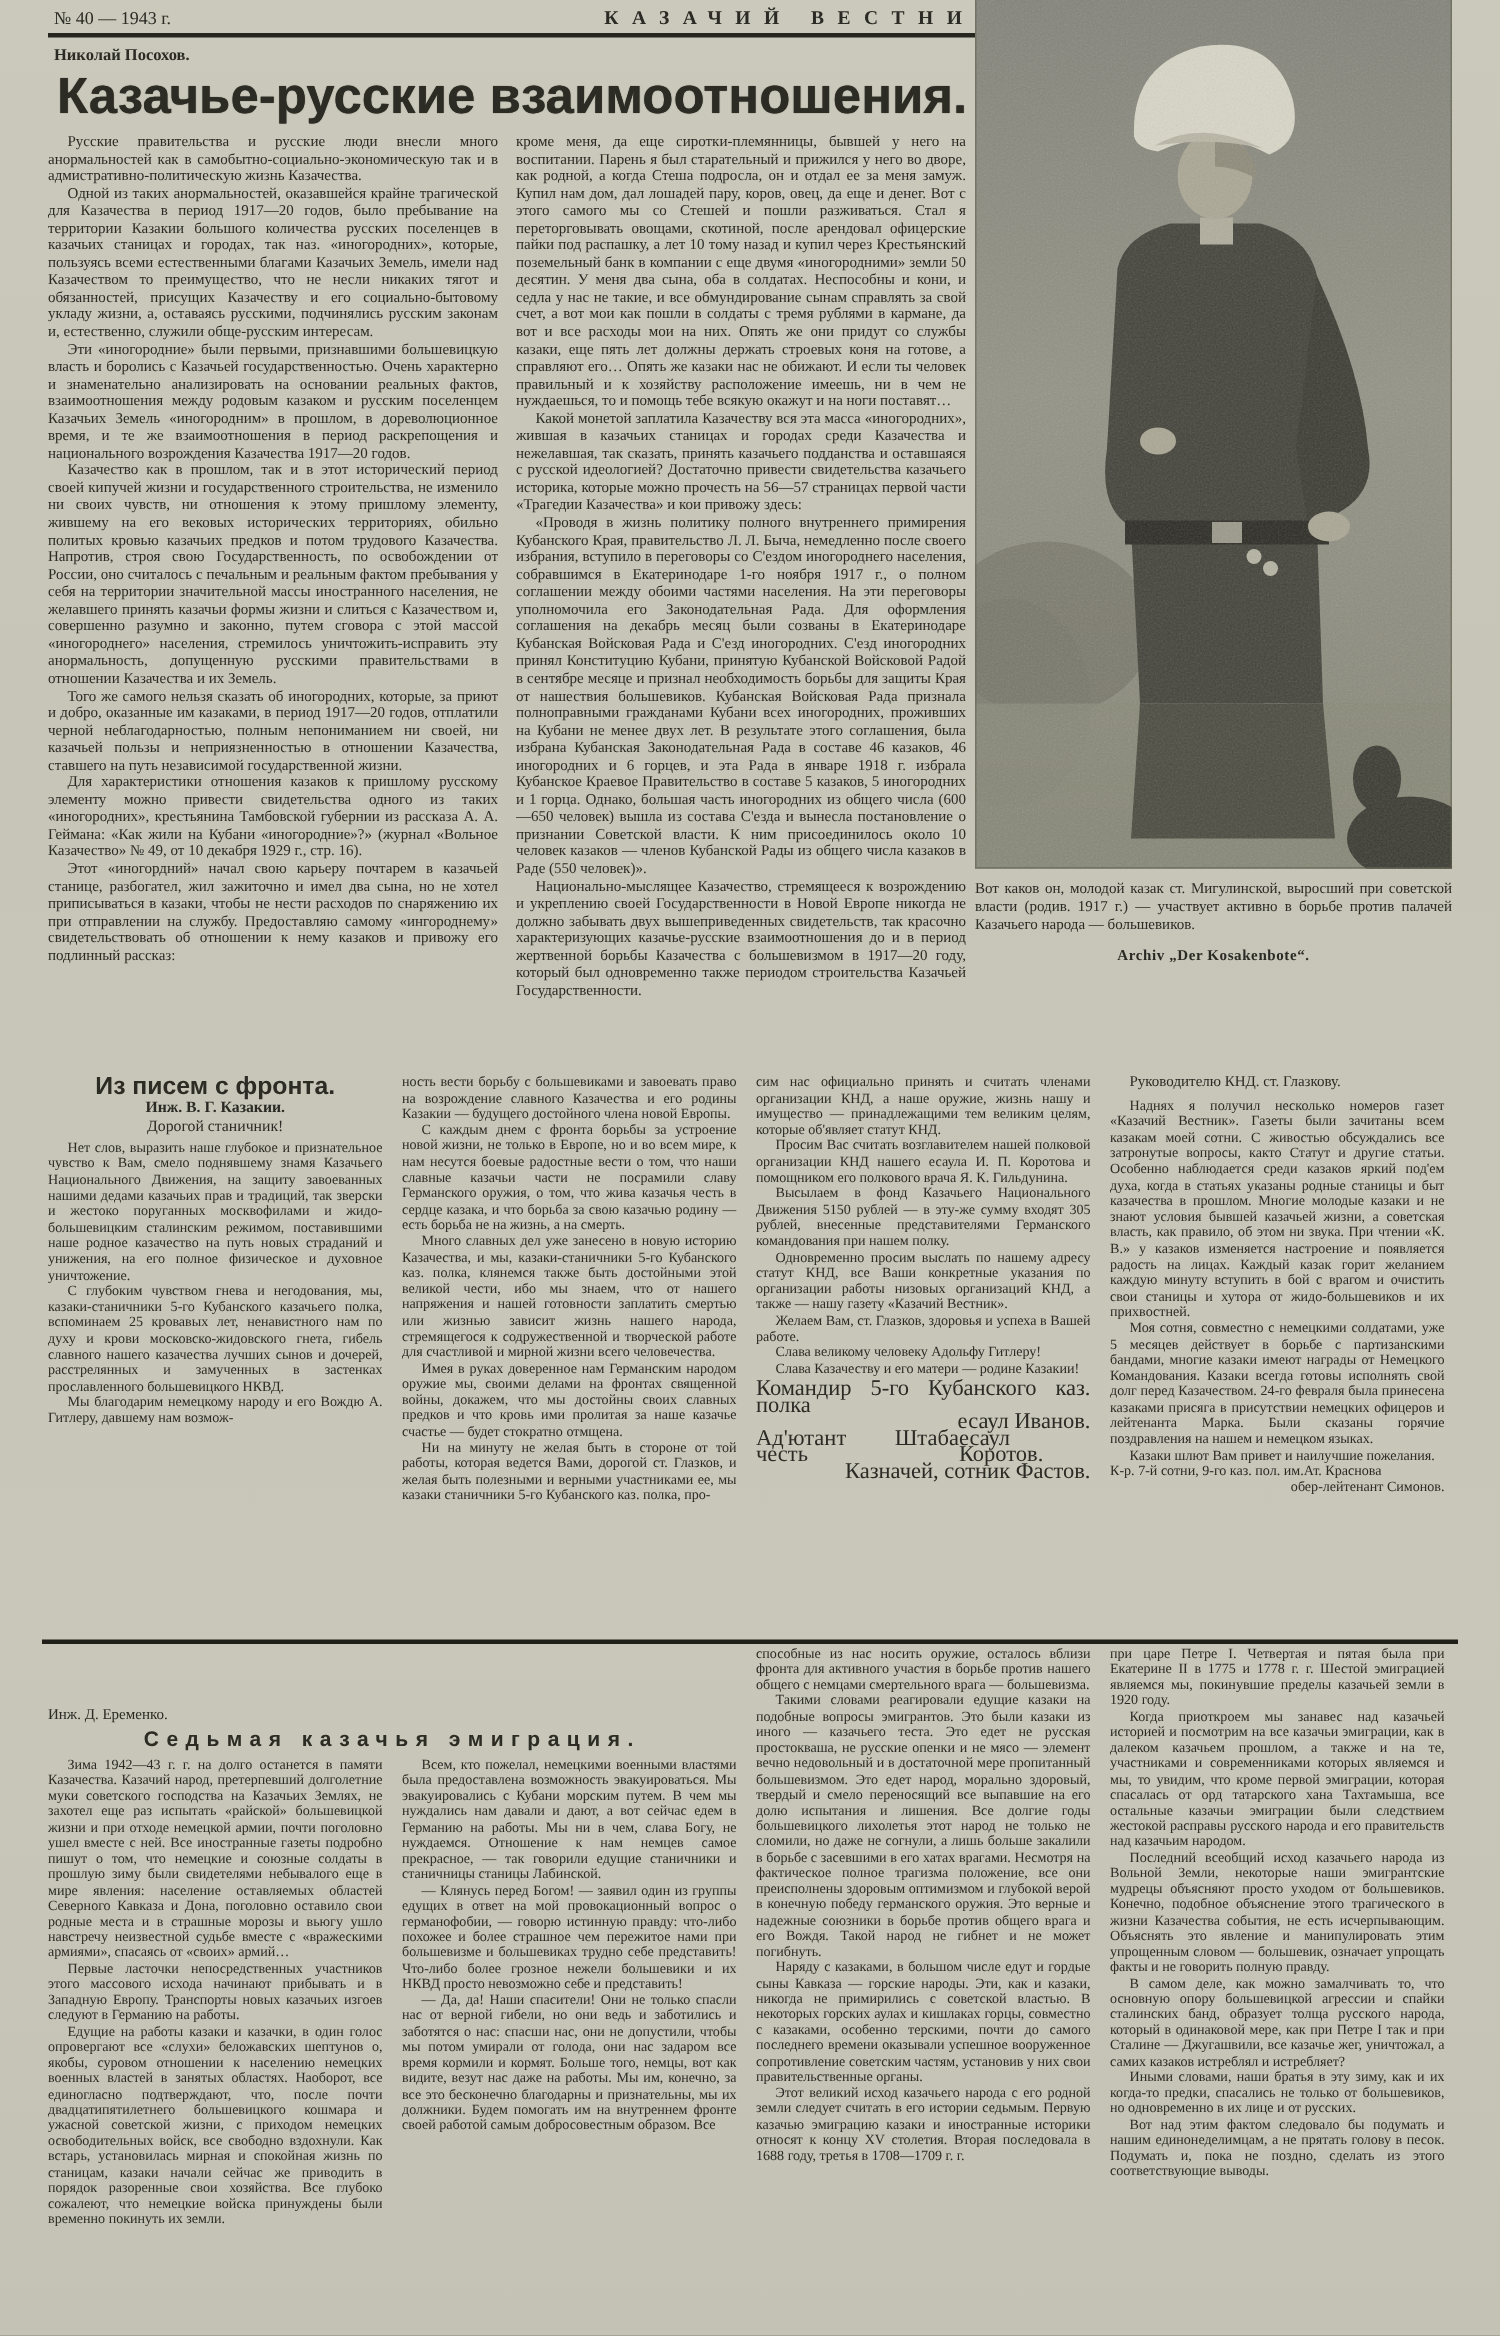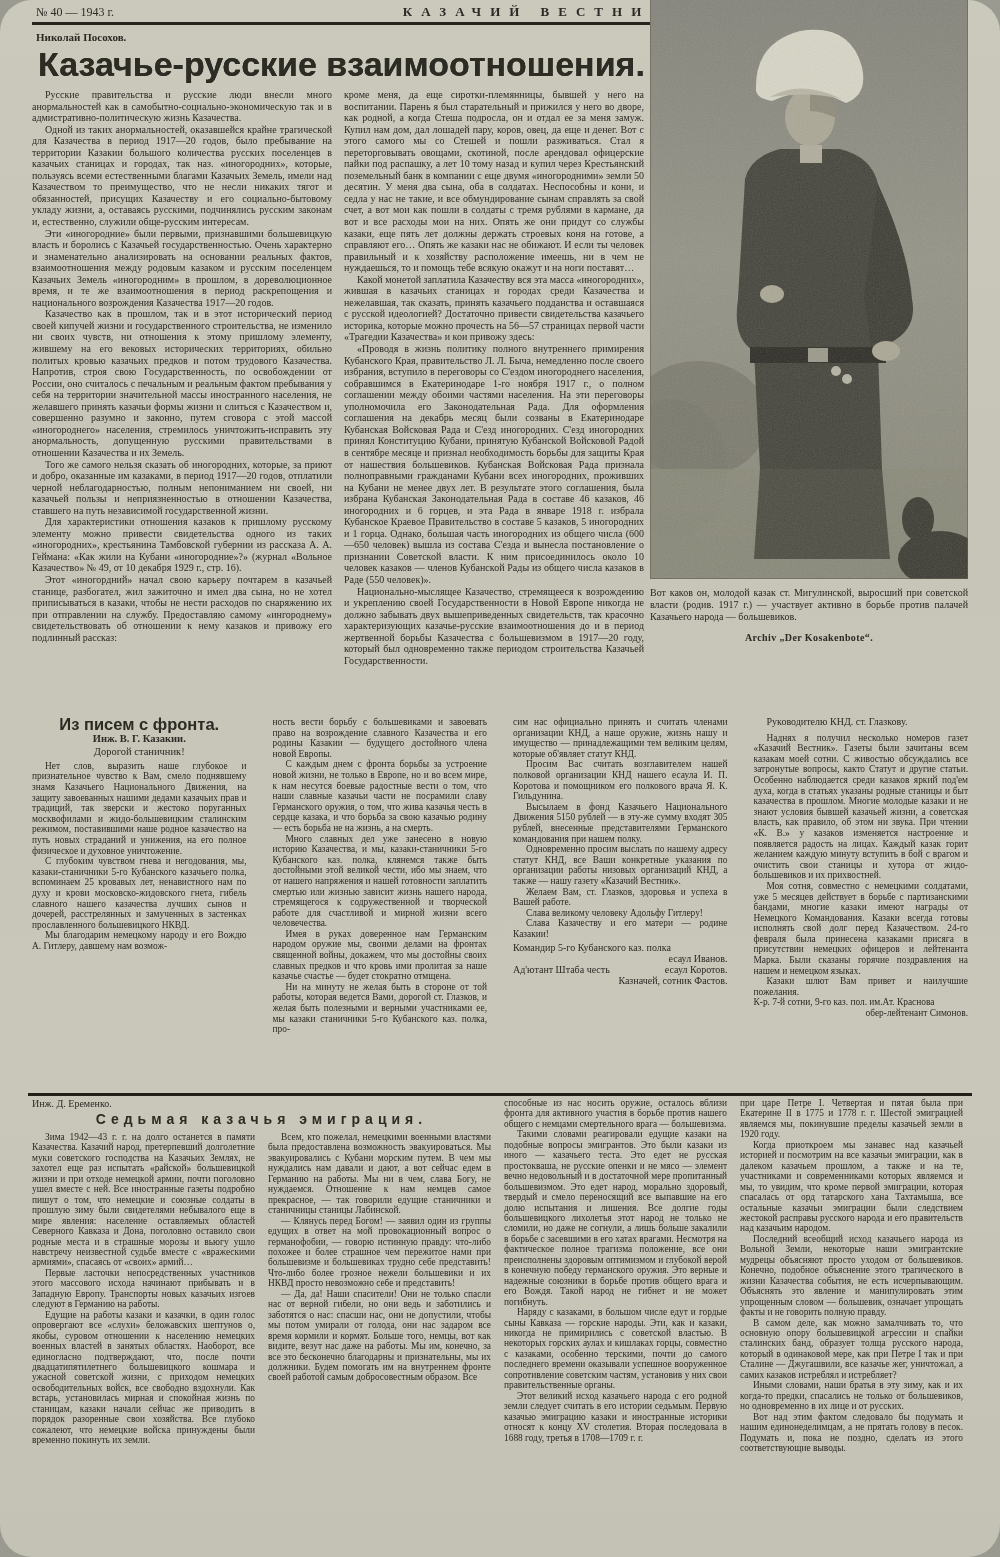--- a/index.html
+++ b/index.html
@@ -1,21 +1,20 @@
 <!DOCTYPE html>
 <html><head>
 <meta charset="utf-8">
 <style>
   html,body{margin:0;padding:0;background:#9a9a90;}
   .page{
     position:relative; width:1000px; height:1557px; margin:0 auto;
     background:linear-gradient(180deg,#cac9bb 0%,#c6c5b7 30%,#c8c7b9 70%,#c3c2b4 100%);
     color:#2b2a25; overflow:hidden; box-sizing:border-box; padding:4px 32px 6px 32px;
     font-family:"Liberation Serif","DejaVu Serif",serif;
-    border-radius:32px;
   }
   .masthead{display:flex; align-items:baseline; justify-content:space-between; height:16px; padding:0 4px;}
   .masthead .issue{font-size:12px;}
   .masthead .title{font-size:13px; font-weight:600; letter-spacing:9px;}
   .masthead .pageno{font-size:13px;}
   .rule{border:0; border-top:3px solid #26251e; margin:2px 0;}
   .rule-section{border-top:3.5px solid #201f19; margin:4px -4px 2px -4px;}
 
   
   .art1{position:relative; margin-top:6px;}
@@ -33,41 +32,41 @@
   p.cont{text-indent:0;}
   .photocol{position:absolute; top:-32px; right:0; width:318px; margin:0;}
   .photo{width:318px; height:580px; background:#8e8d80; box-shadow:0 0 0 1px #6f6e62 inset;}
   .photo svg{display:block;}
   .caption{font-size:10px; line-height:12px; text-align:justify; margin-top:8px;}
   .credit{font-size:10px; font-weight:700; text-align:center; margin-top:9px; letter-spacing:.4px;}
 
   
   .letters{margin-top:10px;}
   .mcol{width:223px; height:372px; overflow:hidden; font-size:9.4px; line-height:10.6px; text-align:justify;}
-  .mcol + .mcol{margin-left:26px;}
+  .mcol + .mcol{margin-left:13px;}
   .sec-title{
     margin:2px 0 4px 0; text-align:center;
     font-family:"Liberation Sans","DejaVu Sans",sans-serif; font-weight:700; font-size:16.5px; color:#2c2b24;
   }
   .addressee{text-align:center; font-size:10.5px; font-weight:600; margin-bottom:3px;}
   .salutation{text-align:center; font-size:10.5px; margin-bottom:3px;}
   .colflex{display:flex; flex-direction:column;}
-  .sigs{margin-top:3px; font-size:10px;font-family:Liberation Serif, serif;}
+  .sigs{margin-top:3px; font-size:15px;font-family:Liberation Serif, serif;}
   .sigrow{display:flex; justify-content:space-between; line-height:11px;}
   .adbox{margin-top:auto; border-top:3.5px solid #23221c; border-bottom:3.5px solid #23221c; padding:5px 1px 6px 1px;}
   .adbox-l1{font-family:"Liberation Sans","DejaVu Sans",sans-serif; font-weight:700; font-size:12.5px; line-height:14.5px; text-indent:10px; text-align:left;}
   .adbox-l2{font-weight:700; font-size:12px; letter-spacing:.8px; margin-top:3px;}
   .addressee2{font-size:10px; text-indent:13px; text-align:left; margin-bottom:5px;}
   .sig-line{line-height:11px;}
   .sig-right{text-align:right; font-weight:400;}
 
   
   .art3{margin-top:2px;}
   .half{width:459px; margin-right:13px;}
-  .half .byline{font-size:10px; font-weight:400; padding-left:0;}
+  .half .byline{font-size:10px; font-weight:400; padding-left:0;margin-top:40px;}
   .headline2{
     margin:2px 0 5px 0; text-align:center;
     font-family:Liberation Sans, sans-serif; font-weight:700; font-size:14px; letter-spacing:5px; color:#2c2b24;
   }
   .bcol{width:223px; height:424px; overflow:hidden; font-size:9.4px; line-height:10.45px; text-align:justify;}
   .half .bcol + .bcol{margin-left:13px;}
   .bcol-tall{height:462px;}
   .bcol-tall + .bcol-tall{margin-left:13px;}
 </style>
 </head>

